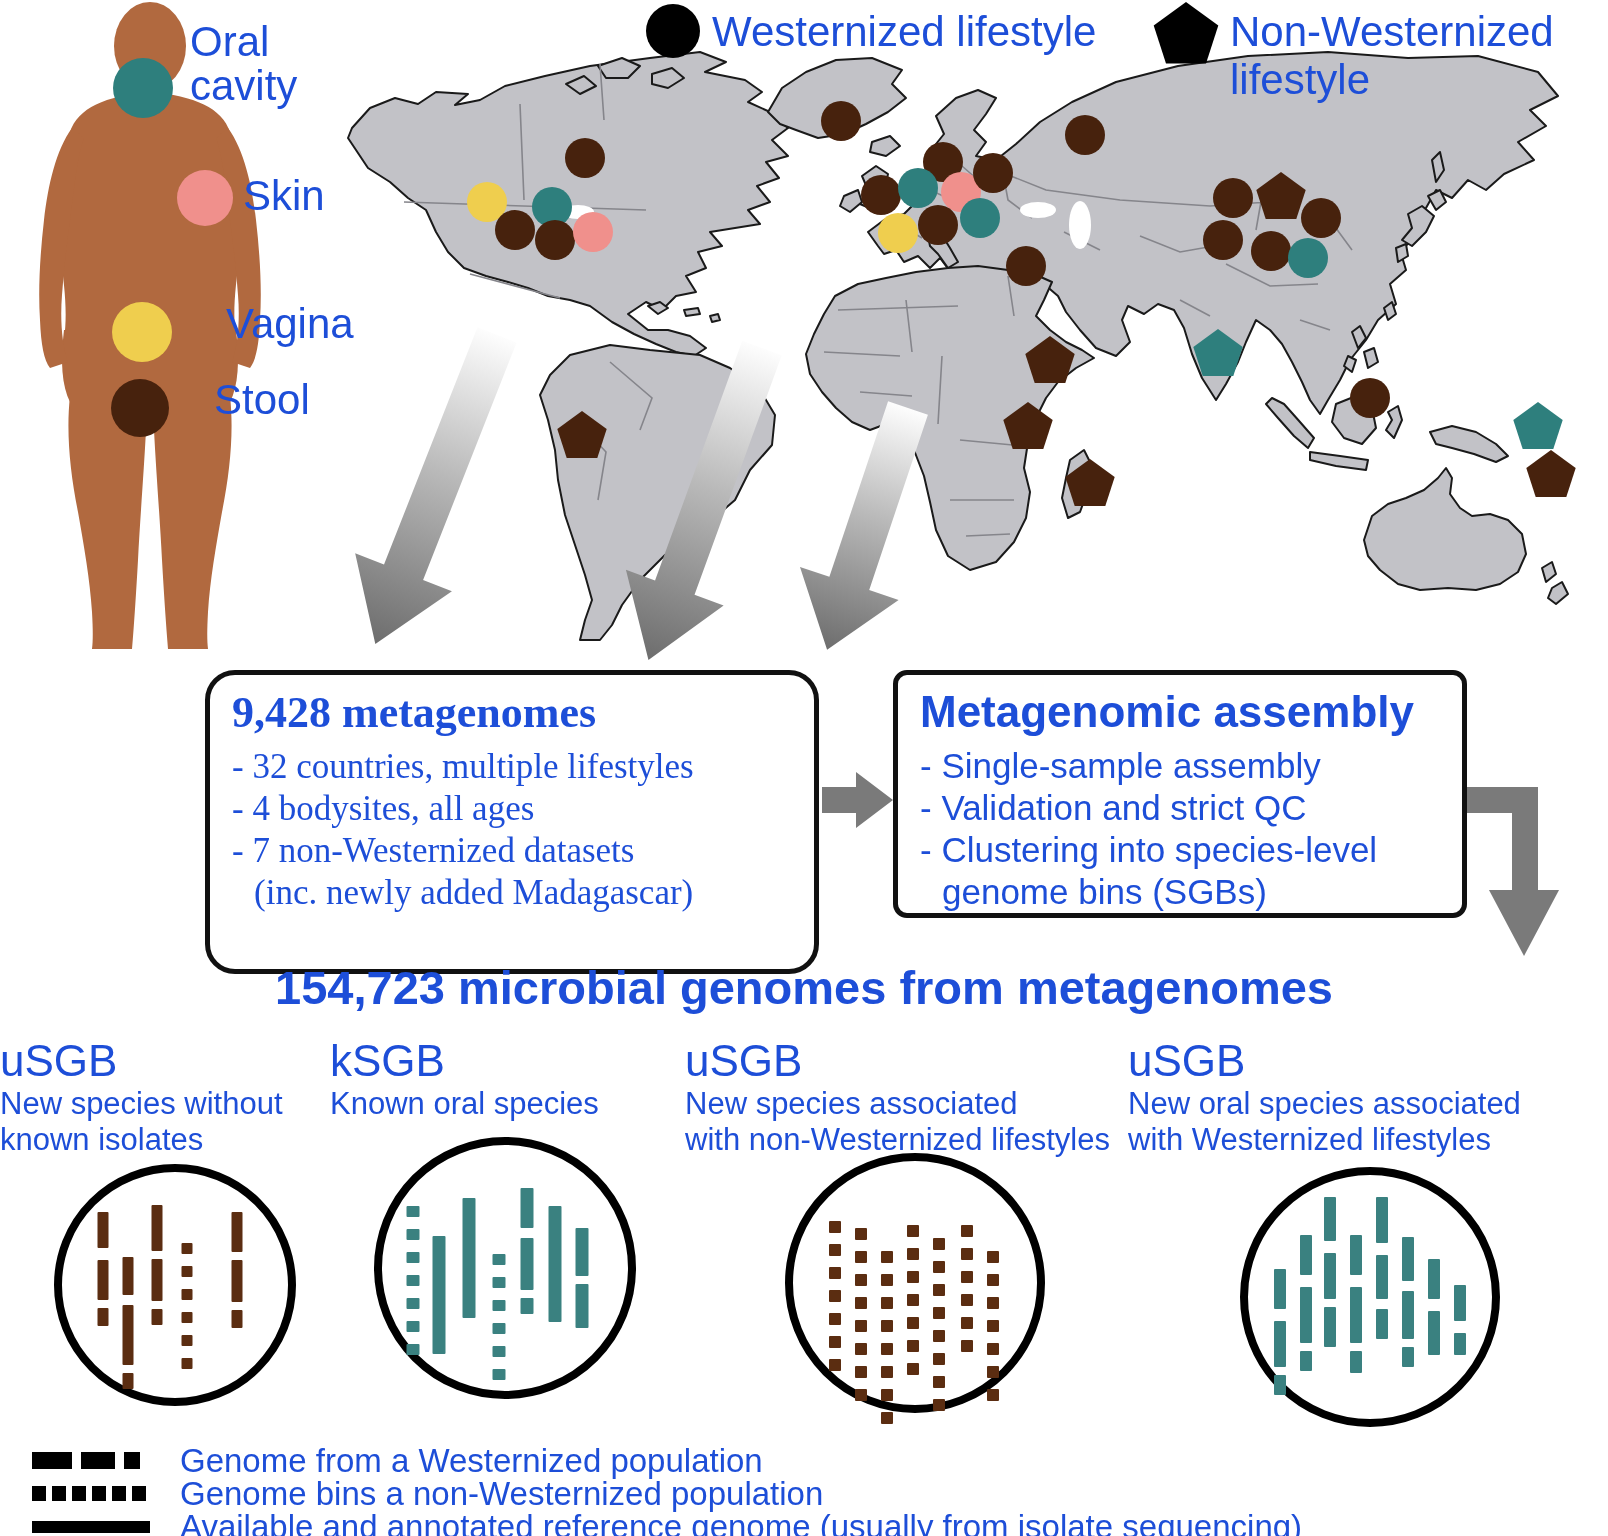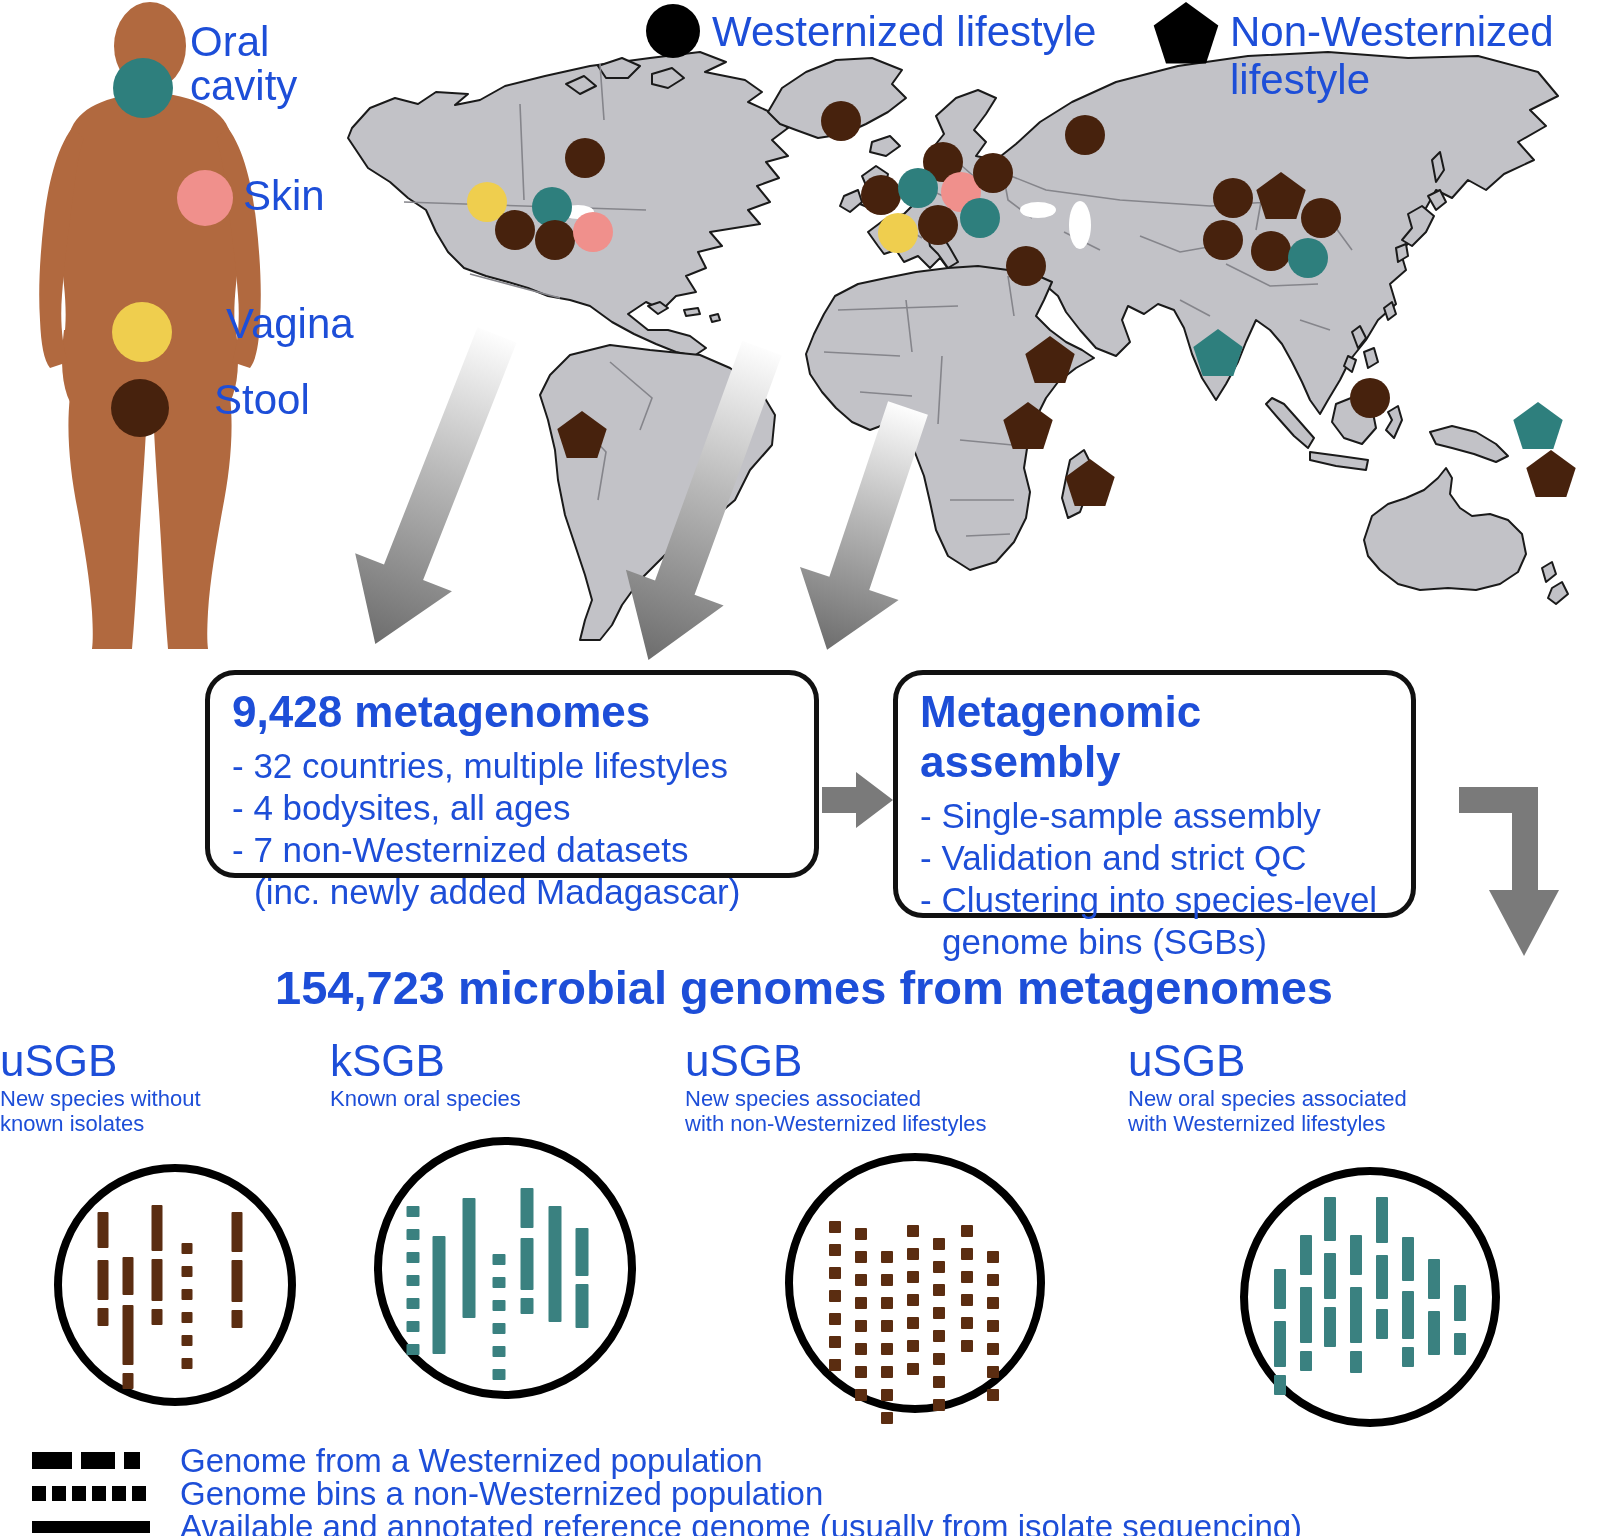--- a/index.html
+++ b/index.html
@@ -10,21 +10,21 @@
   .site-label{font-size:42px;line-height:1.05;white-space:pre-line;}
   .toplegend{font-size:42px;}
   .box{position:absolute;z-index:2;border:5px solid #111;border-radius:30px;background:#fff;
        padding:10px 22px;box-sizing:border-box;}
   .box-title{font-weight:bold;font-size:44px;margin:2px 0 8px 0;}
   .bullet-line{font-size:35px;line-height:1.2;}
   .bullet-line.cont{padding-left:22px;}
   .results-title{font-weight:bold;font-size:47px;text-align:center;width:1608px;left:0;top:960px;}
   .sgb-group{z-index:2;text-align:left;}
   .sgb-tag{font-size:44px;}
-  .sgb-desc{font-size:22px;line-height:1.15;white-space:pre-line;}
+  .sgb-desc{font-size:31px;line-height:1.15;white-space:pre-line;}
   #legend-rows{left:32px;top:1444px;z-index:2;}
   .leg-row{display:flex;align-items:center;height:33px;}
   .leg-swatch{width:148px;display:flex;align-items:center;}
   .leg-label{font-size:33px;white-space:nowrap;}
   .land{fill:#C2C2C7;stroke:#1a1a1a;stroke-width:2;stroke-linejoin:round;}
   .border{fill:none;stroke:#85858b;stroke-width:1.6;}
   .sea{fill:#ffffff;stroke:none;}
 </style>
 </head>
 <body>
@@ -290,30 +290,30 @@
 
   <div class="abs site-label" style="left:190px;top:20px;">Oral
 cavity</div>
   <div class="abs site-label" style="left:243px;top:174px;">Skin</div>
   <div class="abs site-label" style="left:226px;top:302px;">Vagina</div>
   <div class="abs site-label" style="left:214px;top:378px;">Stool</div>
 
   <div class="abs toplegend" style="left:712px;top:8px;">Westernized lifestyle</div>
   <div class="abs toplegend" style="left:1230px;top:8px;">Non-Westernized lifestyle</div>
 
-  <div class="box" style="left:205px;top:670px;width:614px;height:208px;">
+  <div class="box" style="left:205px;top:670px;width:614px;height:304px;font-family:Liberation Serif, serif;">
     <div class="box-title">9,428 metagenomes</div>
     <div>
         <div class="bullet-line">- 32 countries, multiple lifestyles</div>
         <div class="bullet-line">- 4 bodysites, all ages</div>
         <div class="bullet-line">- 7 non-Westernized datasets</div>
         <div class="bullet-line cont">(inc. newly added Madagascar)</div>
       </div>
   </div>
-  <div class="box" style="left:893px;top:670px;width:523px;height:248px;">
+  <div class="box" style="left:893px;top:670px;width:574px;height:248px;border-radius:14px;">
     <div class="box-title">Metagenomic assembly</div>
     <div>
         <div class="bullet-line">- Single-sample assembly</div>
         <div class="bullet-line">- Validation and strict QC</div>
         <div class="bullet-line">- Clustering into species-level</div>
         <div class="bullet-line cont">genome bins (SGBs)</div>
       </div>
   </div>
 
   <div class="abs results-title">154,723 microbial genomes from metagenomes</div>

